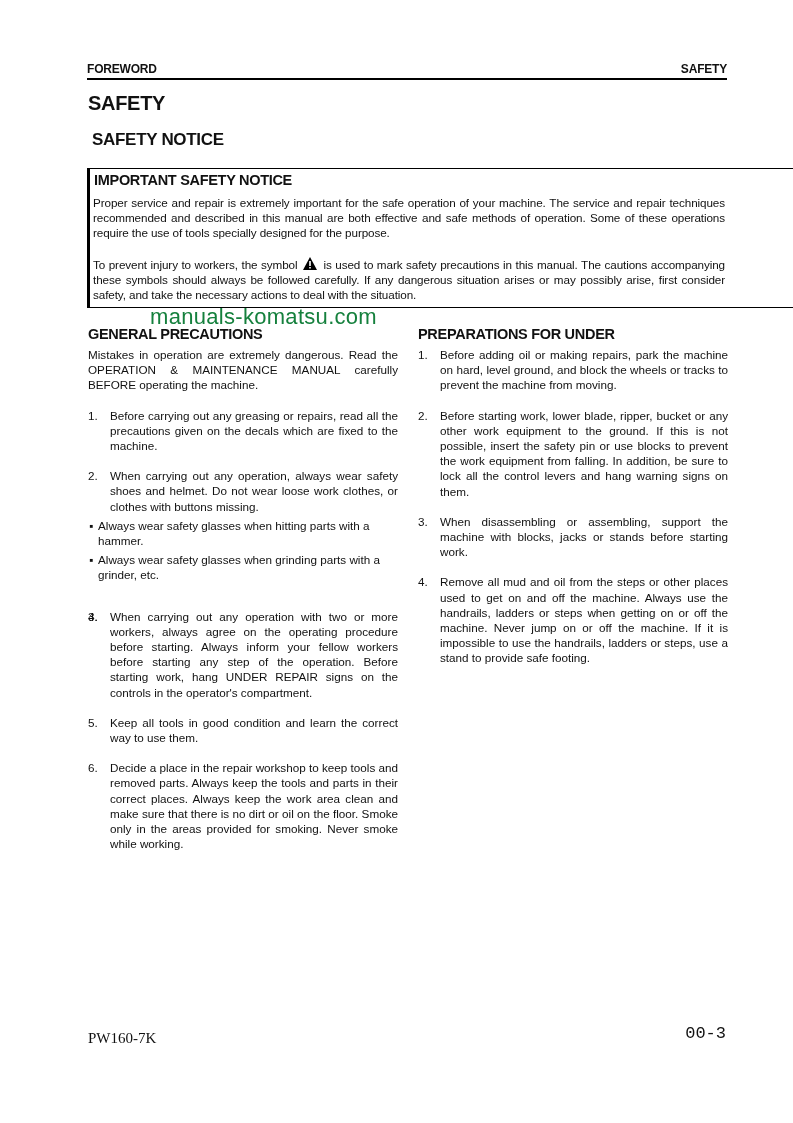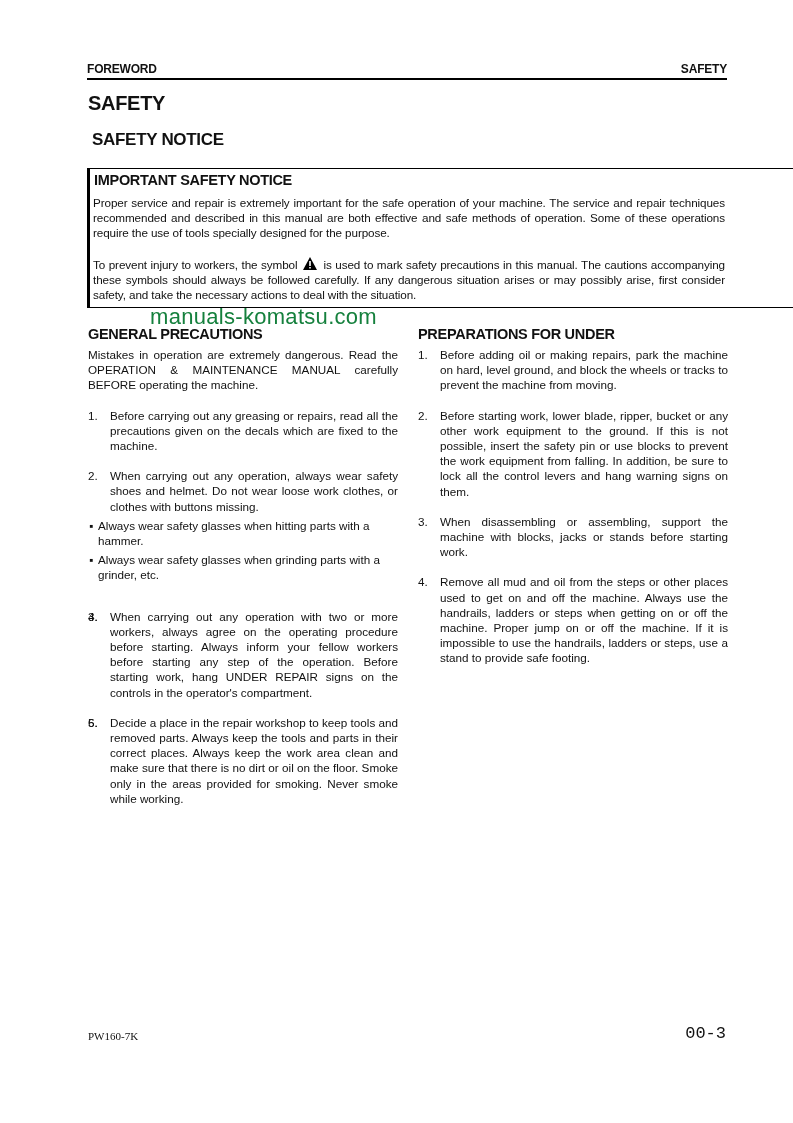--- a/index.html
+++ b/index.html
@@ -26,21 +26,21 @@
   .col.right { left: 418px; top: 325px; }
   .col h3 { margin: 0 0 4px 0; font-weight: bold; font-size: 14.5px; line-height: 18px; letter-spacing: -0.3px; }
   .col .intro { margin: 0 0 15px 0; text-align: justify; text-align-last: left; }
   .item { position: relative; padding-left: 22px; margin: 0 0 15px 0; text-align: justify; text-align-last: left; }
   .item .num { position: absolute; left: 0; top: 0; }
   .bullet { position: relative; padding-left: 10px; margin: 0 0 4px 0; }
   .bullet .dot { position: absolute; left: 1px; top: 0; }
   .bullets { margin: -11px 0 26px 0; }
   .watermark { position: absolute; left: 150px; top: 304px; font-size: 22px; color: #15803d;
                font-family: Liberation Sans, sans-serif; letter-spacing: 0.3px; }
-  .footer-l { position: absolute; left: 88px; top: 1030px; font-family: "Liberation Serif", serif; font-size: 11px; }
+  .footer-l { position: absolute; left: 88px; top: 1030px; font-family: "Liberation Serif", serif; font-size: 15px; }
   .footer-r { position: absolute; right: 67px; top: 1024px; font-family: Liberation Mono, monospace; font-size: 17px; }
 </style>
 </head>
 <body>
 
 <div class="page">
 
   <div class="hdr">
     <span class="l">FOREWORD</span>
     <span class="r">SAFETY</span>
@@ -83,20 +83,21 @@
     </div>
     <div class="item">
       <span class="num">3.</span>
     </div>
     <div class="item">
       <span class="num">4.</span>
       <span>When carrying out any operation with two or more workers, always agree on the operating procedure before starting. Always inform your fellow workers before starting any step of the operation. Before starting work, hang UNDER REPAIR signs on the controls in the operator's compartment.</span>
     </div>
     <div class="item">
       <span class="num">5.</span>
+      <span>Keep all tools in good condition and learn the correct way to use them.</span>
     </div>
     <div class="item">
       <span class="num">6.</span>
       <span>Decide a place in the repair workshop to keep tools and removed parts. Always keep the tools and parts in their correct places. Always keep the work area clean and make sure that there is no dirt or oil on the floor. Smoke only in the areas provided for smoking. Never smoke while working.</span>
     </div>
   </div>
 
   <div class="col right">
     <h3>PREPARATIONS FOR UNDER</h3>
     <div class="item">
@@ -106,21 +107,21 @@
     <div class="item">
       <span class="num">2.</span>
       <span>Before starting work, lower blade, ripper, bucket or any other work equipment to the ground. If this is not possible, insert the safety pin or use blocks to prevent the work equipment from falling. In addition, be sure to lock all the control levers and hang warning signs on them.</span>
     </div>
     <div class="item">
       <span class="num">3.</span>
       <span>When disassembling or assembling, support the machine with blocks, jacks or stands before starting work.</span>
     </div>
     <div class="item">
       <span class="num">4.</span>
-      <span>Remove all mud and oil from the steps or other places used to get on and off the machine. Always use the handrails, ladders or steps when getting on or off the machine. Proper jump on or off the machine. If it is impossible to use the handrails, ladders or steps, use a stand to provide safe footing.</span>
+      <span>Remove all mud and oil from the steps or other places used to get on and off the machine. Always use the handrails, ladders or steps when getting on or off the machine. Never jump on or off the machine. If it is impossible to use the handrails, ladders or steps, use a stand to provide safe footing.</span>
     </div>
   </div>
 
   <div class="watermark">manuals-komatsu.com</div>
 
   <div class="footer-l">PW160-7K</div>
   <div class="footer-r">00-3</div>
 </div>
 
 </body></html>

